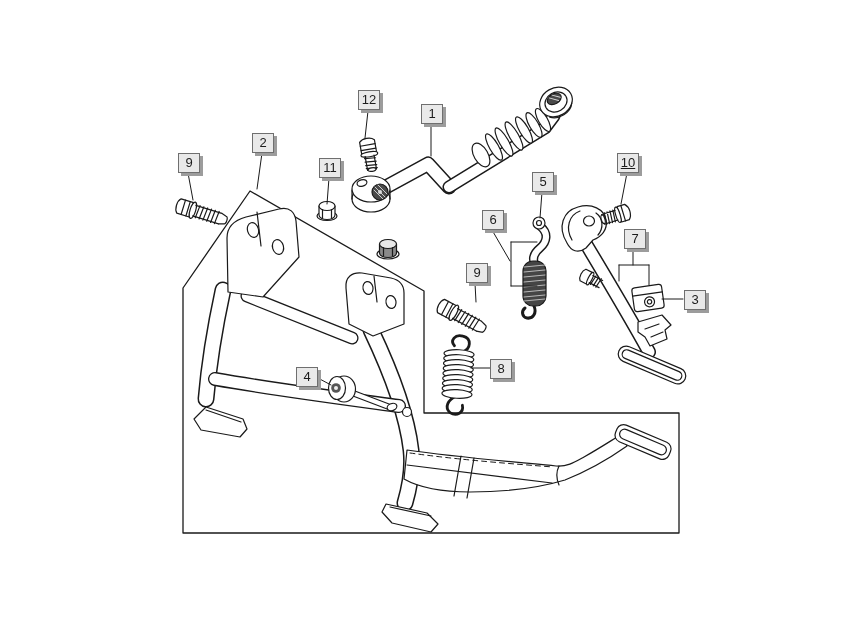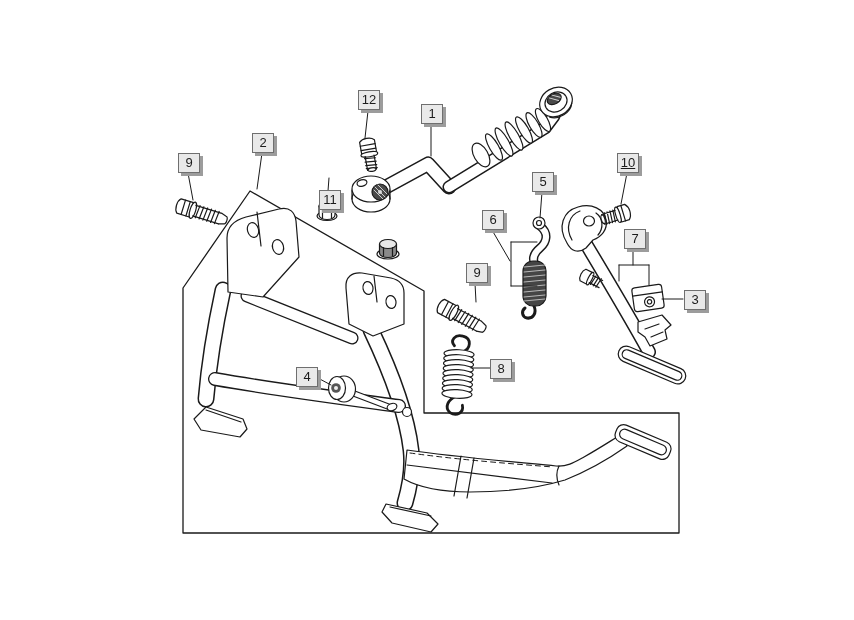--- a/index.html
+++ b/index.html
@@ -232,21 +232,21 @@
           <polyline points="490,368 471,368" fill="none" stroke="#1a1a1a" stroke-width="1"></polyline>
         </g>
   </g>
 </svg>
 
 <div id="callouts">
       <div class="callout" style="left: 358px; top: 90px;">12</div>
       <div class="callout" style="left: 421px; top: 104px;">1</div>
       <div class="callout" style="left: 252px; top: 133px;">2</div>
       <div class="callout" style="left: 178px; top: 153px;">9</div>
-      <div class="callout" style="left: 319px; top: 158px; margin-top: 32px;">11</div>
+      <div class="callout" style="left: 319px; top: 158px;">11</div>
       <div class="callout" style="left: 617px; top: 153px; text-decoration: underline;">10</div>
       <div class="callout" style="left: 532px; top: 172px;">5</div>
       <div class="callout" style="left: 482px; top: 210px;">6</div>
       <div class="callout" style="left: 624px; top: 229px;">7</div>
       <div class="callout" style="left: 466px; top: 263px;">9</div>
       <div class="callout" style="left: 684px; top: 290px;">3</div>
       <div class="callout" style="left: 296px; top: 367px;">4</div>
       <div class="callout" style="left: 490px; top: 359px;">8</div>
     </div>
 

